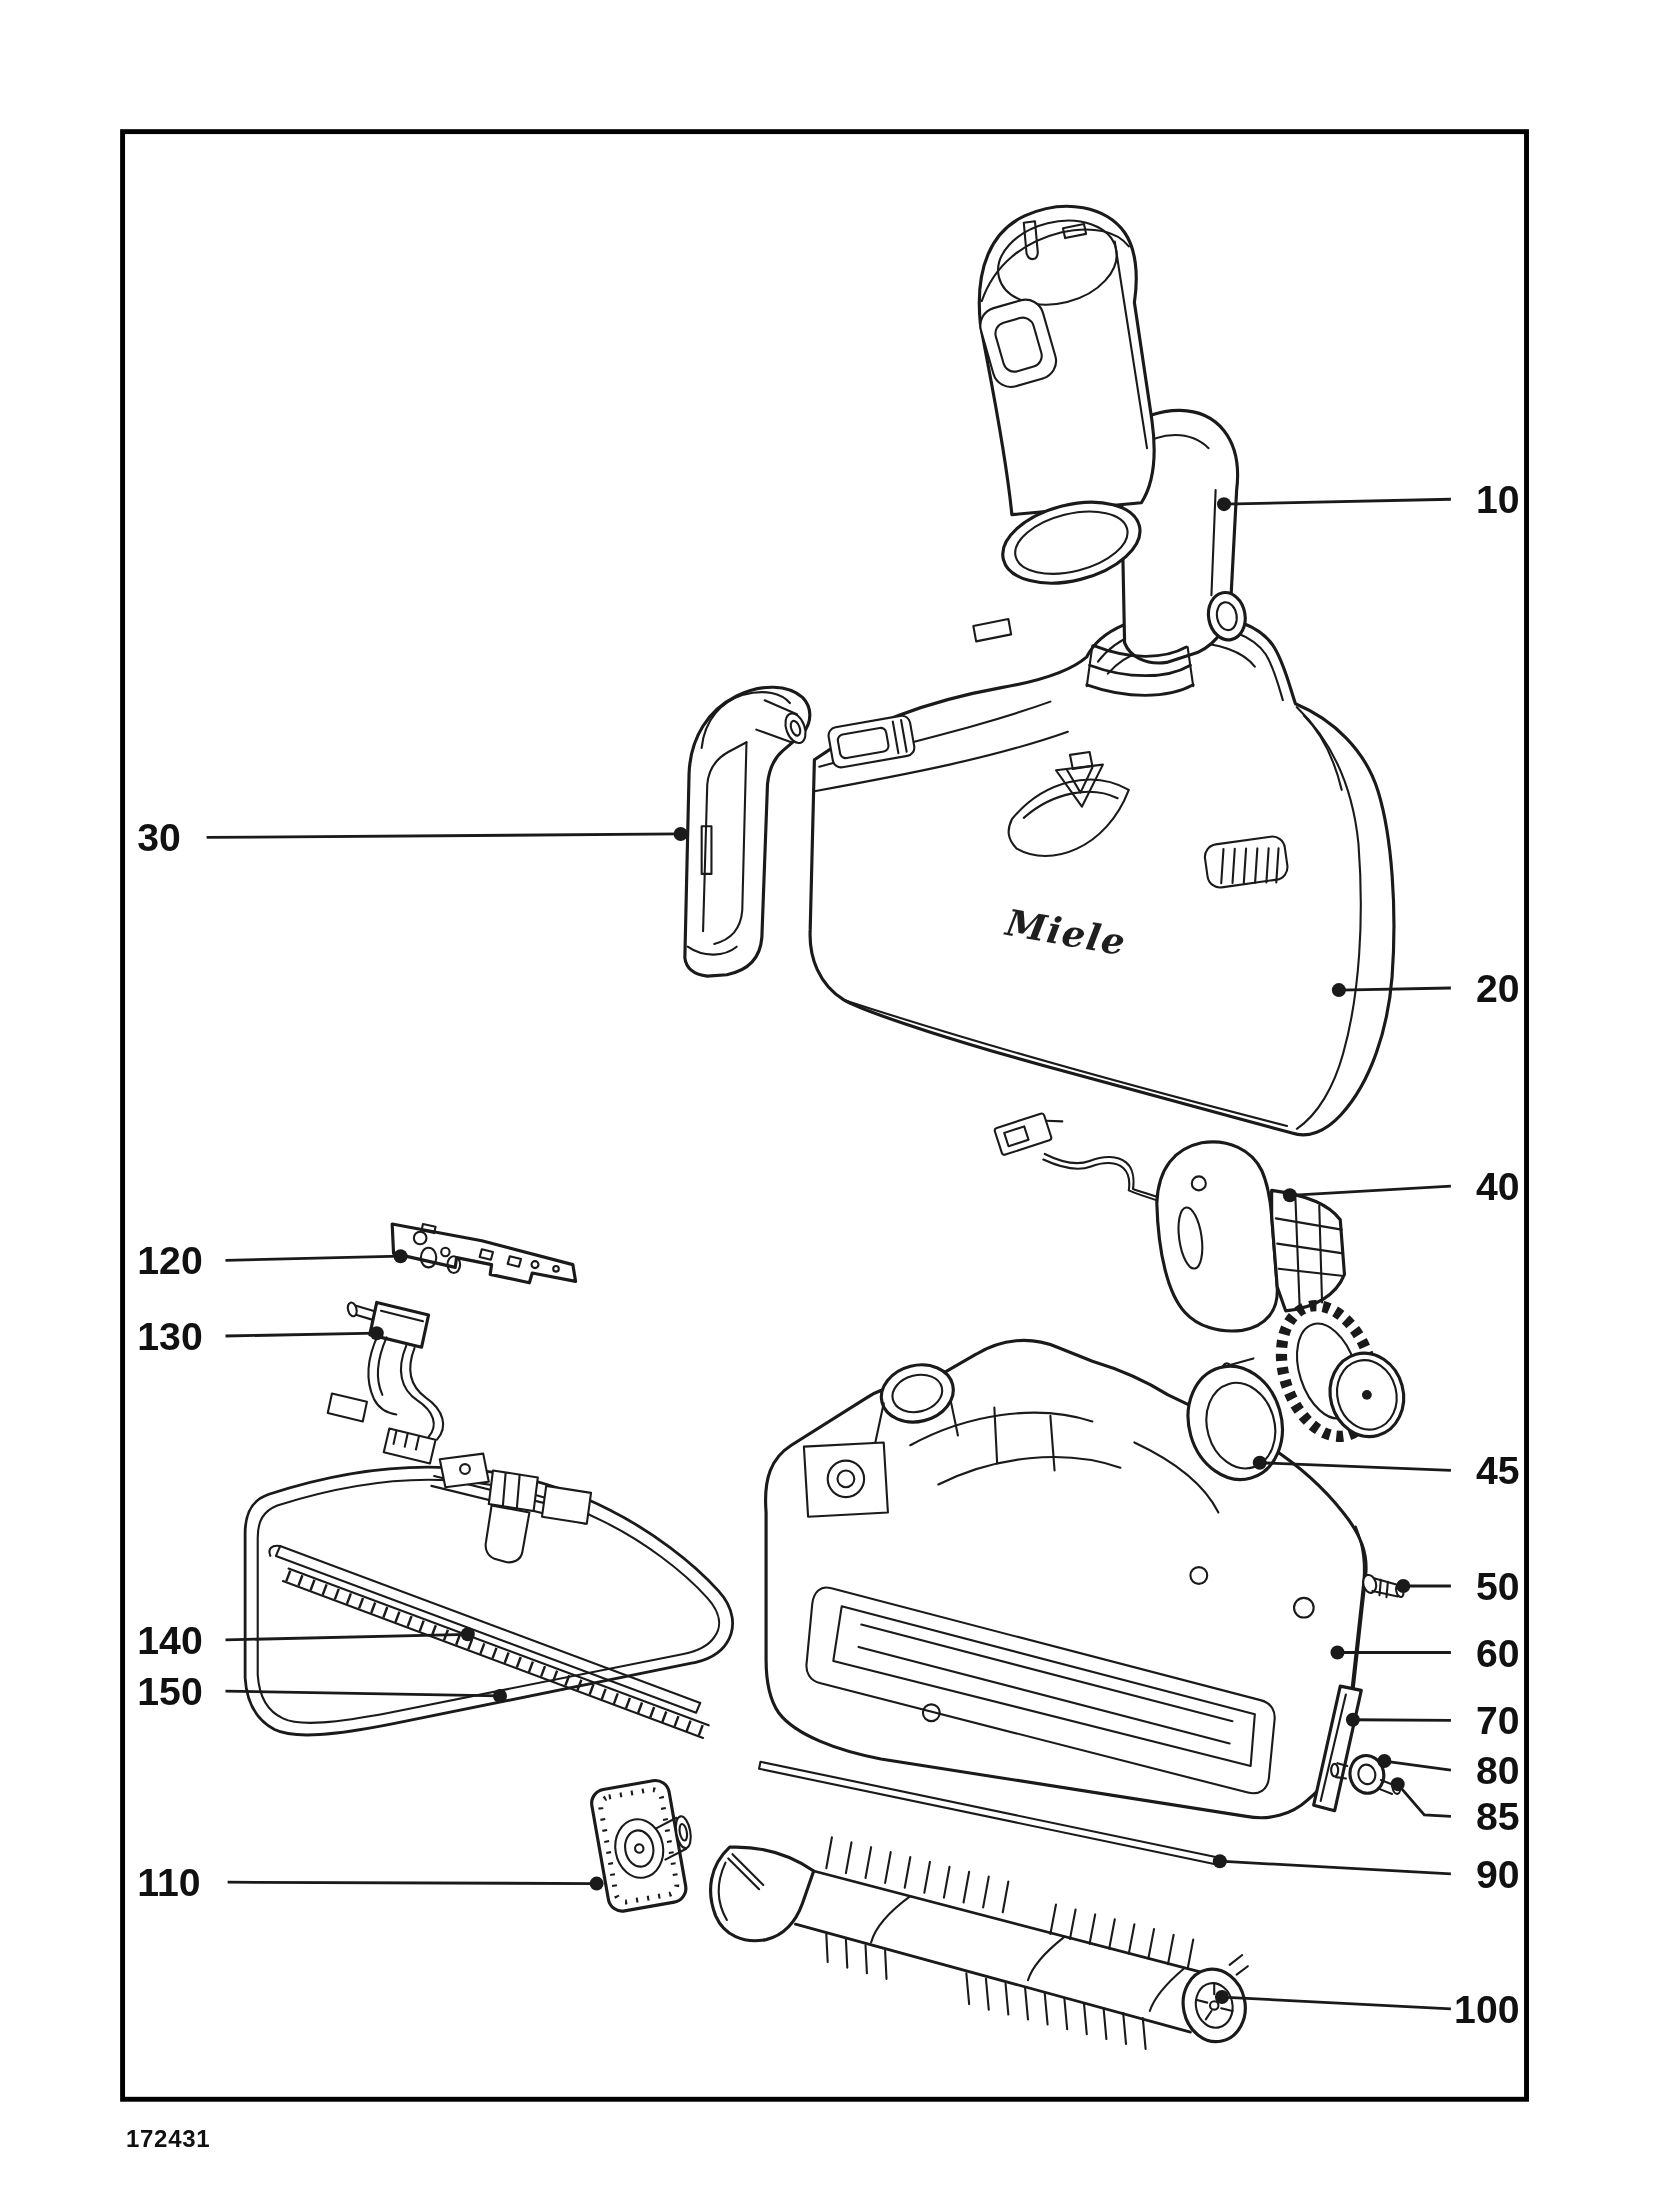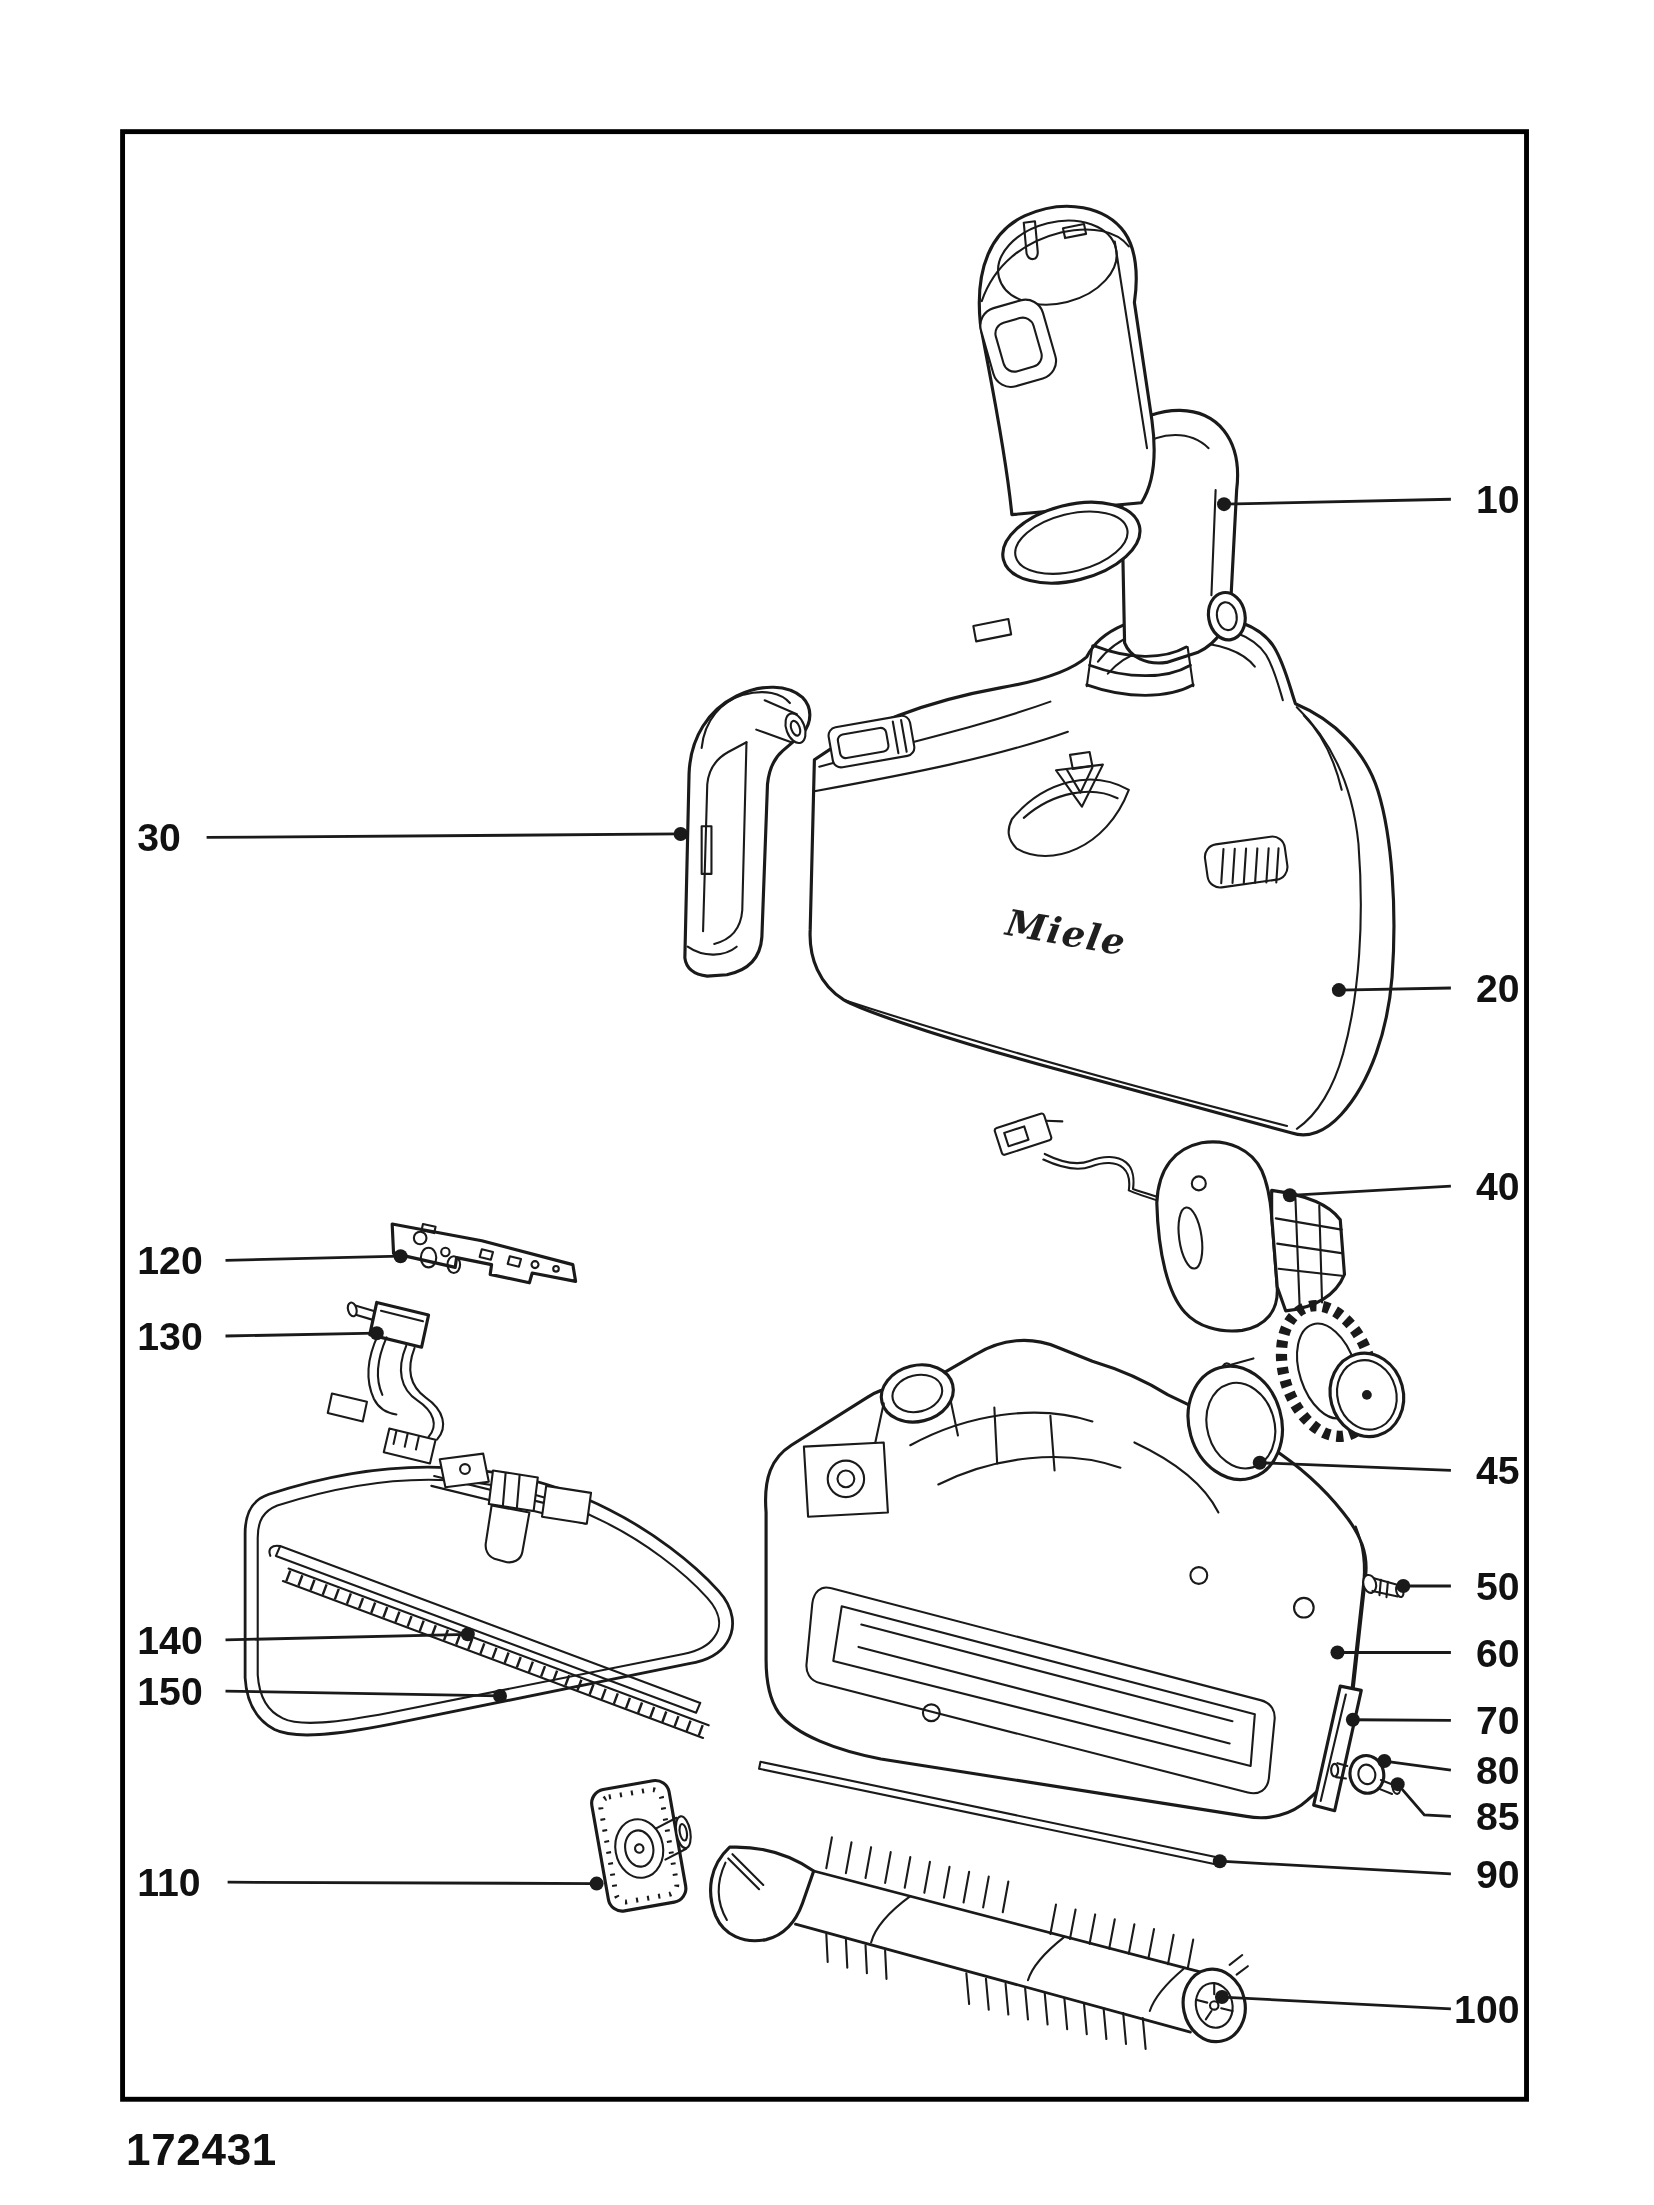--- a/index.html
+++ b/index.html
@@ -16,21 +16,21 @@
   .hatch{fill:none;stroke:#1a1a1a;stroke-width:16;stroke-dasharray:3.5 15;}
   .beads{fill:none;stroke:#1a1a1a;stroke-width:7;stroke-dasharray:3 13;}
   .bristle{fill:none;stroke:#1a1a1a;stroke-width:3;stroke-linecap:round;}
   .leader{fill:none;stroke:#1a1a1a;stroke-width:4;}
   .dot{fill:#1a1a1a;stroke:none;}
   .label{font-family:"Liberation Sans",sans-serif;font-weight:bold;font-size:56px;fill:#111111;}
   .miele{font-family:"DejaVu Serif","Liberation Serif",serif;font-style:italic;font-weight:bold;
          font-size:52px;fill:#1f1f1f;letter-spacing:2px;}
   .frame-rect{fill:none;stroke:#000000;stroke-width:7;}
   .docnum{position:absolute;left:126px;top:2125px;font-family:"Liberation Sans",sans-serif;
-          font-weight:bold;font-size:44px;color:#111111;letter-spacing:0.7px;}
+          font-weight:bold;font-size:24px;color:#111111;letter-spacing:0.7px;}
 </style>
 </head>
 <body>
 
 <div class="page">
 
   <svg id="diagram-svg" width="1654" height="2205" viewBox="0 0 2362 3149">
 
     <rect class="frame-rect" x="175" y="188" width="2005" height="2810"></rect>
 

